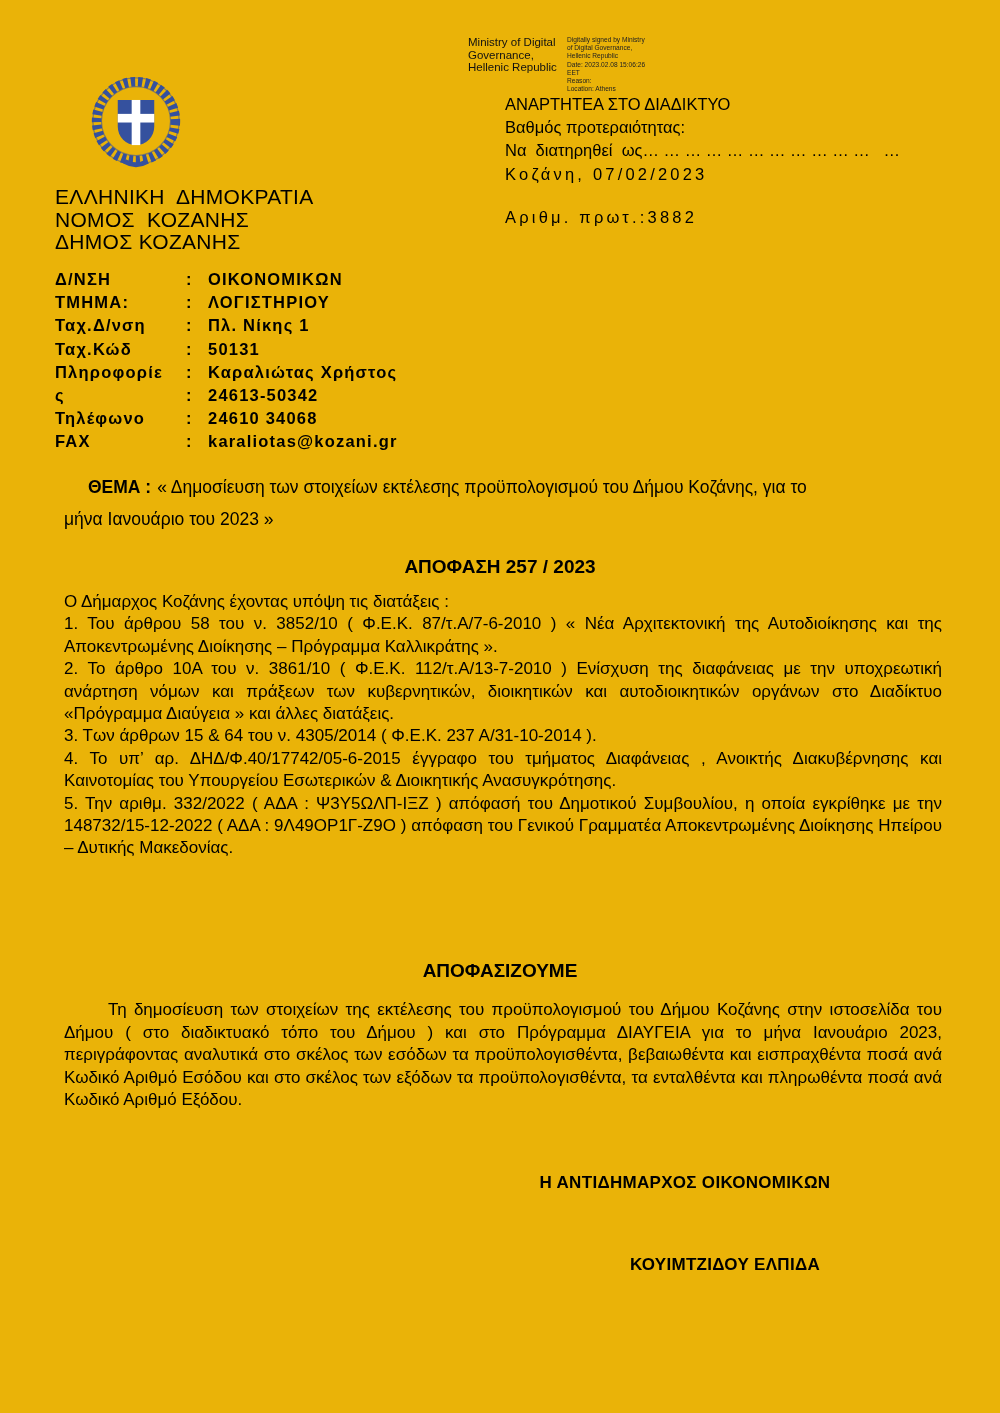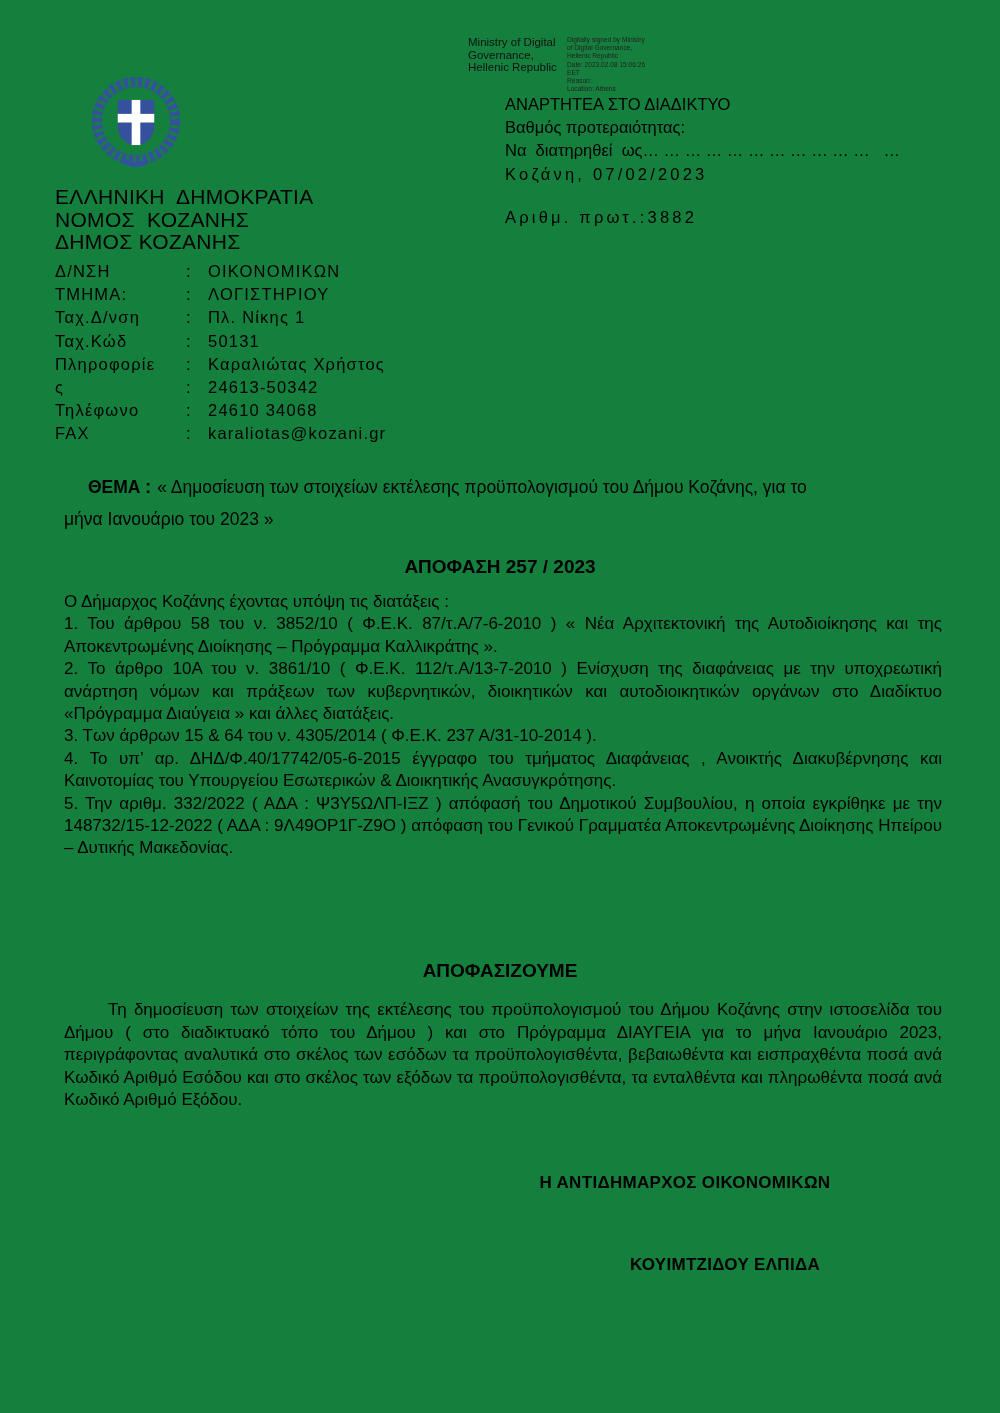--- a/index.html
+++ b/index.html
@@ -1,20 +1,20 @@
 <!DOCTYPE html>
 <html><head>
 <meta charset="utf-8">
 <style>
   html,body { margin:0; padding:0; background:#e8e8e8; }
   .doc {
     position:relative;
     width:1000px; height:1413px;
     margin:0 auto;
-    background:#15803d;
+    background:#eab308;
     font-family:"Liberation Sans", sans-serif;
     color:#000;
     overflow:hidden;
   }
   .pre { white-space:pre; }
 
   
   .emblem { position:absolute; left:88px; top:72px; }
 
   
@@ -24,21 +24,21 @@
 
   
   .hdr-right { position:absolute; left:505px; top:93px; font-size:16.5px; line-height:23.2px; }
   .hdr-right .spaced { letter-spacing:3.2px; }
   .hdr-right .protocol { margin-top:20px; }
 
   
   .hdr-left { position:absolute; left:55px; top:186px; font-weight:normal; font-size:21px; line-height:22.5px; letter-spacing:0.3px; }
 
   
-  .contact { position:absolute; left:55px; top:260px; font-weight:normal; font-size:16.5px; line-height:23.2px; letter-spacing:1.2px; }
+  .contact { position:absolute; left:55px; top:268px; font-weight:bold; font-size:16.5px; line-height:23.2px; letter-spacing:1.2px; }
   .contact .row { display:flex; }
   .contact .lbl { width:131px; white-space:pre; }
   .contact .col { width:22px; }
 
   
   .subject { position:absolute; left:64px; top:477px; width:878px; font-size:17.5px; }
   .subject .s1 { padding-left:24px; margin-bottom:11px; line-height:21px; }
   .subject .s1 .b { font-weight:bold; margin-right:6px; }
   .subject .s2 { line-height:21px; }
 

